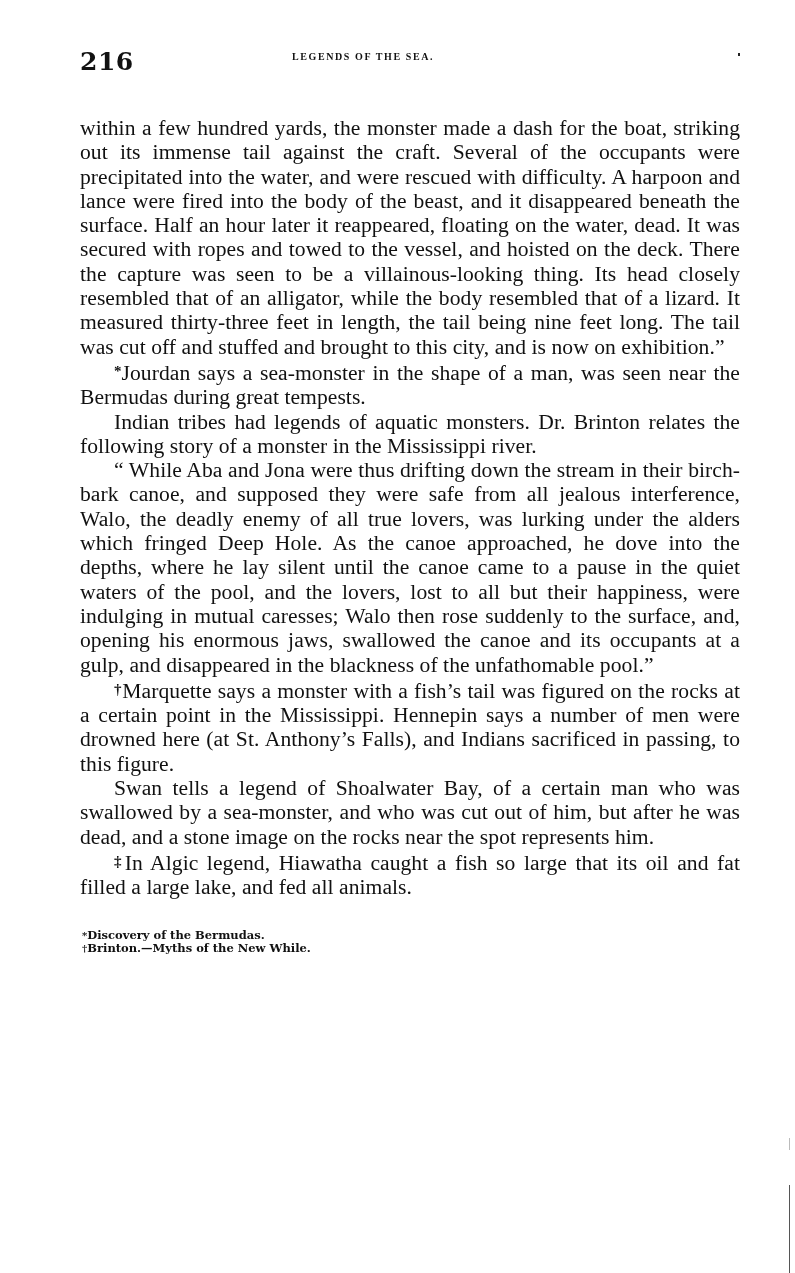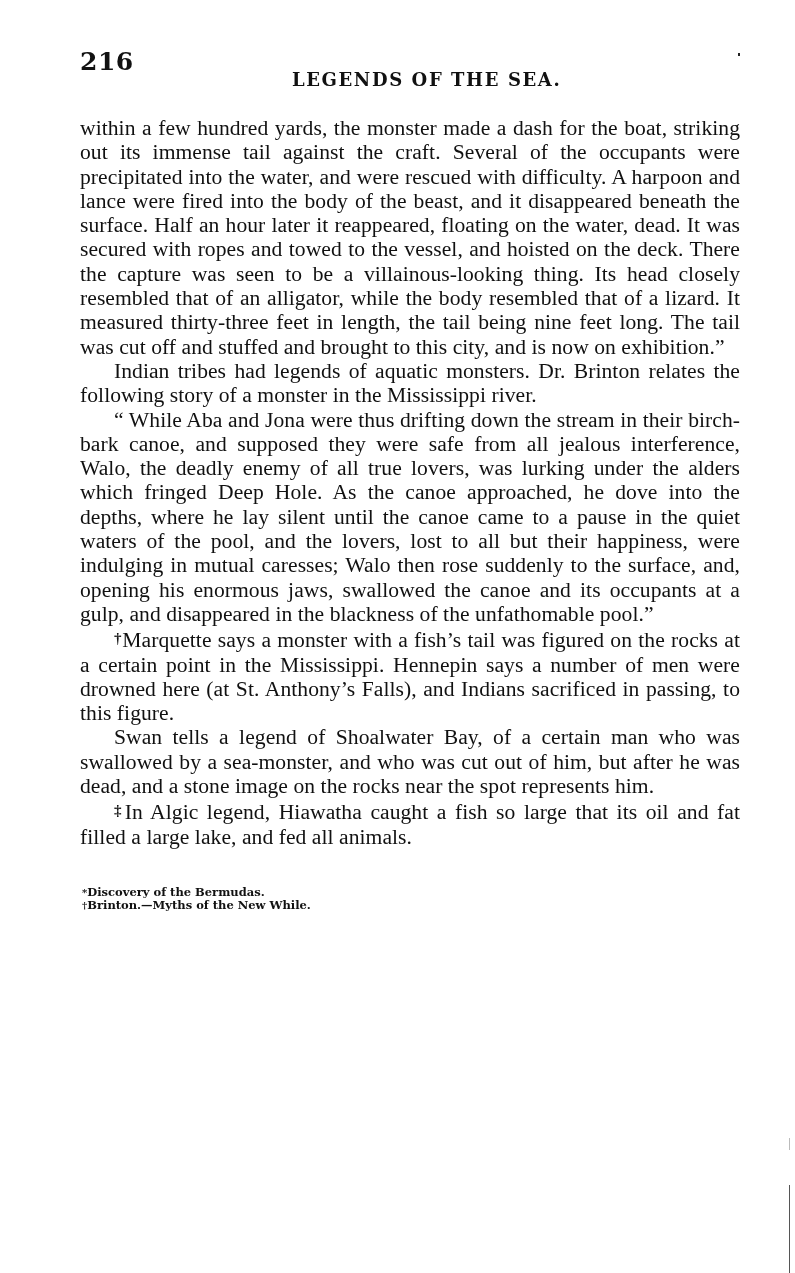--- a/index.html
+++ b/index.html
@@ -30,23 +30,24 @@
     .page-number {
       position: absolute;
       left: 0;
       top: 2px;
       font-size: 25px;
       letter-spacing: 0.5px;
     }
     .running-title {
       position: absolute;
       left: 212px;
-      top: 24px;
-      font-size: 18px;
+      top: 6px;
+      font-size: 10px;
       letter-spacing: 1.6px;
+      font-family: Liberation Serif, serif;
     }
     .speck {
       position: absolute;
       left: 658px;
       top: 8px;
       width: 2px;
       height: 3px;
       background: #222;
     }
     .body-text {
@@ -64,21 +65,21 @@
     }
     .body-text p.cont {
       text-indent: 0;
     }
     .mark {
       font-size: 15px;
       vertical-align: 4px;
       font-weight: bold;
     }
     .footnotes {
-      margin-top: 37px;
+      margin-top: 29px;
       margin-left: 2px;
       font-family: "DejaVu Serif", "Liberation Serif", serif;
       font-weight: bold;
       font-size: 11.5px;
       line-height: 12.5px;
     }
     .footnotes div {
       white-space: nowrap;
     }
     .fn-mark {
@@ -105,20 +106,23 @@
     <span class="page-number">216</span>
     <span class="running-title">LEGENDS OF THE SEA.</span>
     <span class="speck"></span>
   </div>
 
   <div class="body-text">
     <p class="cont">
       <span>within a few hundred yards, the monster made a dash for the boat, striking out its immense tail against the craft. Several of the occupants were precipitated into the water, and were rescued with difficulty. A harpoon and lance were fired into the body of the beast, and it disappeared beneath the surface. Half an hour later it reappeared, floating on the water, dead. It was secured with ropes and towed to the vessel, and hoisted on the deck. There the capture was seen to be a villainous-looking thing. Its head closely resembled that of an alligator, while the body resembled that of a lizard. It measured thirty-three feet in length, the tail being nine feet long. The tail was cut off and stuffed and brought to this city, and is now on exhibition.”</span>
     </p>
     <p class="indent">
+      <span class="mark">*</span><span>Jourdan says a sea-monster in the shape of a man, was seen near the Bermudas during great tempests.</span>
+    </p>
+    <p class="indent">
       <span>Indian tribes had legends of aquatic monsters. Dr. Brinton relates the following story of a monster in the Mississippi river.</span>
     </p>
     <p class="indent">
       <span>“ While Aba and Jona were thus drifting down the stream in their birch-bark canoe, and supposed they were safe from all jealous interference, Walo, the deadly enemy of all true lovers, was lurking under the alders which fringed Deep Hole. As the canoe approached, he dove into the depths, where he lay silent until the canoe came to a pause in the quiet waters of the pool, and the lovers, lost to all but their happiness, were indulging in mutual caresses; Walo then rose suddenly to the surface, and, opening his enormous jaws, swallowed the canoe and its occupants at a gulp, and disappeared in the blackness of the unfathomable pool.”</span>
     </p>
     <p class="indent">
       <span class="mark">†</span><span>Marquette says a monster with a fish’s tail was figured on the rocks at a certain point in the Mississippi. Hennepin says a number of men were drowned here (at St. Anthony’s Falls), and Indians sacrificed in passing, to this figure.</span>
     </p>
     <p class="indent">
       <span>Swan tells a legend of Shoalwater Bay, of a certain man who was swallowed by a sea-monster, and who was cut out of him, but after he was dead, and a stone image on the rocks near the spot represents him.</span>

